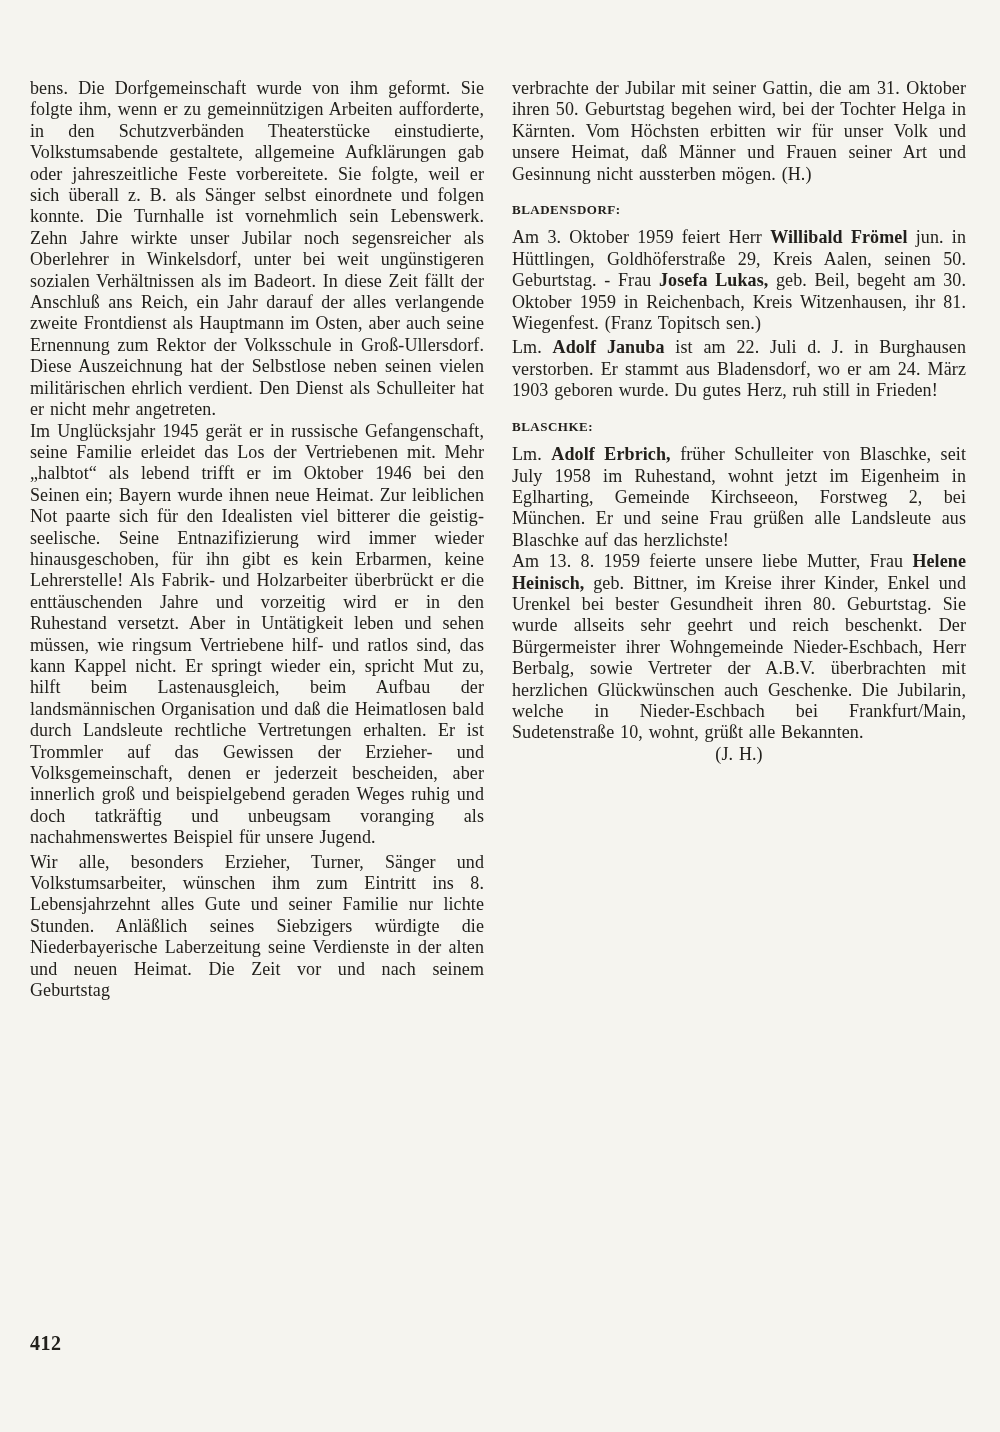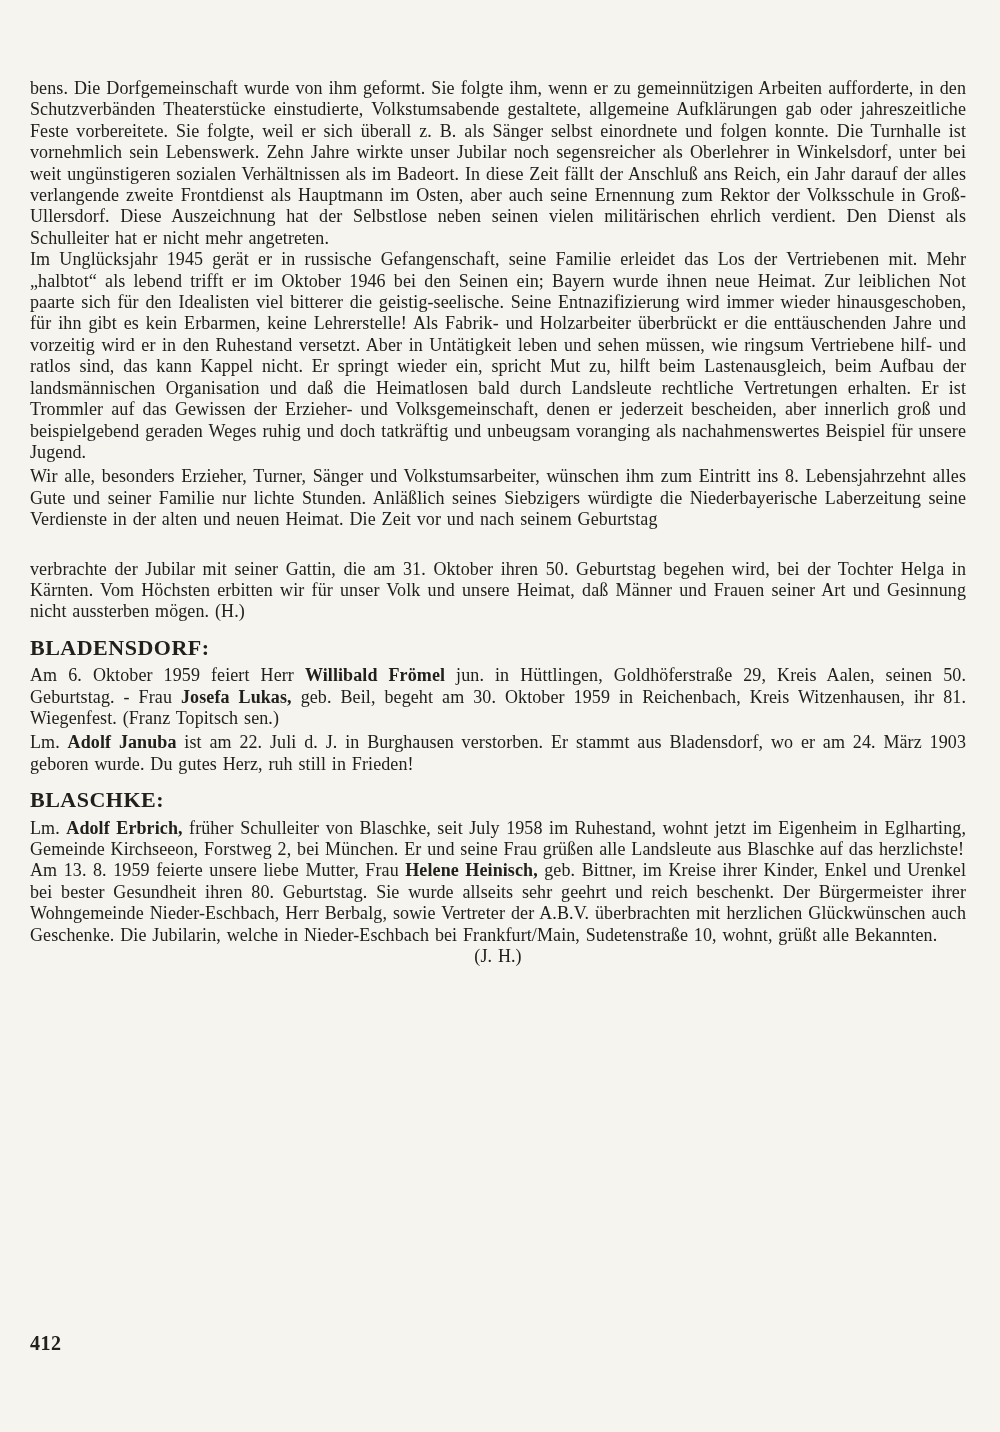--- a/index.html
+++ b/index.html
@@ -6,33 +6,33 @@
   html, body { width: 1000px; height: 1432px; overflow: hidden; }
   body {
     background: #f5f4ef;
     color: #22201c;
     font-family: "Liberation Serif", "DejaVu Serif", serif;
     font-size: 18px;
     line-height: 21.4px;
     position: relative;
   }
   .page { padding: 78px 34px 0 30px; }
-  .columns { display: flex; gap: 28px; flex-direction: column; }
+  .columns { display: flex; gap: 28px; }
   .col {
     flex: 1;
     min-width: 0;
     text-align: justify;
     hyphens: auto;
     letter-spacing: 0.1px;
     word-spacing: 1.2px;
   }
   .para { margin: 0; }
   .gap-top { margin-top: 3px; }
   .heading {
-    font-size: 22px;
+    font-size: 13px;
     font-weight: bold;
     margin: 14px 0 7px 0;
     text-align: left;
     letter-spacing: 0.5px;
   }
   .signature { text-align: center; }
   .page-number {
     position: absolute;
     left: 30px;
     top: 1333px;
@@ -51,21 +51,21 @@
     <div class="col">
       <p class="para"><span>bens. Die Dorfgemeinschaft wurde von ihm geformt. Sie folgte ihm, wenn er zu gemeinnützigen Arbeiten aufforderte, in den Schutzverbänden Theaterstücke einstudierte, Volkstumsabende gestaltete, allgemeine Aufklärungen gab oder jahreszeitliche Feste vorbereitete. Sie folgte, weil er sich überall z. B. als Sänger selbst einordnete und folgen konnte. Die Turnhalle ist vornehmlich sein Lebenswerk. Zehn Jahre wirkte unser Jubilar noch segensreicher als Oberlehrer in Winkelsdorf, unter bei weit ungünstigeren sozialen Verhältnissen als im Badeort. In diese Zeit fällt der Anschluß ans Reich, ein Jahr darauf der alles verlangende zweite Frontdienst als Hauptmann im Osten, aber auch seine Ernennung zum Rektor der Volksschule in Groß-Ullersdorf. Diese Auszeichnung hat der Selbstlose neben seinen vielen militärischen ehrlich verdient. Den Dienst als Schulleiter hat er nicht mehr angetreten.</span></p>
       <p class="para"><span>Im Unglücksjahr 1945 gerät er in russische Gefangenschaft, seine Familie erleidet das Los der Vertriebenen mit. Mehr „halbtot“ als lebend trifft er im Oktober 1946 bei den Seinen ein; Bayern wurde ihnen neue Heimat. Zur leiblichen Not paarte sich für den Idealisten viel bitterer die geistig-seelische. Seine Entnazifizierung wird immer wieder hinausgeschoben, für ihn gibt es kein Erbarmen, keine Lehrerstelle! Als Fabrik- und Holzarbeiter überbrückt er die enttäuschenden Jahre und vorzeitig wird er in den Ruhestand versetzt. Aber in Untätigkeit leben und sehen müssen, wie ringsum Vertriebene hilf- und ratlos sind, das kann Kappel nicht. Er springt wieder ein, spricht Mut zu, hilft beim Lastenausgleich, beim Aufbau der landsmännischen Organisation und daß die Heimatlosen bald durch Landsleute rechtliche Vertretungen erhalten. Er ist Trommler auf das Gewissen der Erzieher- und Volksgemeinschaft, denen er jederzeit bescheiden, aber innerlich groß und beispielgebend geraden Weges ruhig und doch tatkräftig und unbeugsam voranging als nachahmenswertes Beispiel für unsere Jugend.</span></p>
       <p class="para gap-top"><span>Wir alle, besonders Erzieher, Turner, Sänger und Volkstumsarbeiter, wünschen ihm zum Eintritt ins 8. Lebensjahrzehnt alles Gute und seiner Familie nur lichte Stunden. Anläßlich seines Siebzigers würdigte die Niederbayerische Laberzeitung seine Verdienste in der alten und neuen Heimat. Die Zeit vor und nach seinem Geburtstag</span></p>
     </div>
 
     <div class="col">
       <p class="para"><span>verbrachte der Jubilar mit seiner Gattin, die am 31. Oktober ihren 50. Geburtstag begehen wird, bei der Tochter Helga in Kärnten. Vom Höchsten erbitten wir für unser Volk und unsere Heimat, daß Männer und Frauen seiner Art und Gesinnung nicht aussterben mögen. (H.)</span></p>
 
       <h2 class="heading">BLADENSDORF:</h2>
-      <p class="para"><span>Am 6. Oktober 1959 feiert Herr </span><b>Willibald Frömel</b><span> jun. in Hüttlingen, Goldhöferstraße 29, Kreis Aalen, seinen 50. Geburtstag. - Frau </span><b>Josefa Lukas,</b><span> geb. Beil, begeht am 30. Oktober 1959 in Reichenbach, Kreis Witzenhausen, ihr 81. Wiegenfest. (Franz Topitsch sen.)</span></p>
+      <p class="para"><span>Am 3. Oktober 1959 feiert Herr </span><b>Willibald Frömel</b><span> jun. in Hüttlingen, Goldhöferstraße 29, Kreis Aalen, seinen 50. Geburtstag. - Frau </span><b>Josefa Lukas,</b><span> geb. Beil, begeht am 30. Oktober 1959 in Reichenbach, Kreis Witzenhausen, ihr 81. Wiegenfest. (Franz Topitsch sen.)</span></p>
       <p class="para gap-top"><span>Lm. </span><b>Adolf Januba</b><span> ist am 22. Juli d. J. in Burghausen verstorben. Er stammt aus Bladensdorf, wo er am 24. März 1903 geboren wurde. Du gutes Herz, ruh still in Frieden!</span></p>
 
       <h2 class="heading">BLASCHKE:</h2>
       <p class="para"><span>Lm. </span><b>Adolf Erbrich,</b><span> früher Schulleiter von Blaschke, seit July 1958 im Ruhestand, wohnt jetzt im Eigenheim in Eglharting, Gemeinde Kirchseeon, Forstweg 2, bei München. Er und seine Frau grüßen alle Landsleute aus Blaschke auf das herzlichste!</span></p>
 
       <p class="para"><span>Am 13. 8. 1959 feierte unsere liebe Mutter, Frau </span><b>Helene Heinisch,</b><span> geb. Bittner, im Kreise ihrer Kinder, Enkel und Urenkel bei bester Gesundheit ihren 80. Geburtstag. Sie wurde allseits sehr geehrt und reich beschenkt. Der Bürgermeister ihrer Wohngemeinde Nieder-Eschbach, Herr Berbalg, sowie Vertreter der A.B.V. überbrachten mit herzlichen Glückwünschen auch Geschenke. Die Jubilarin, welche in Nieder-Eschbach bei Frankfurt/Main, Sudetenstraße 10, wohnt, grüßt alle Bekannten.</span></p>
       <div class="signature">(J. H.)</div>
     </div>
 
   </div>

